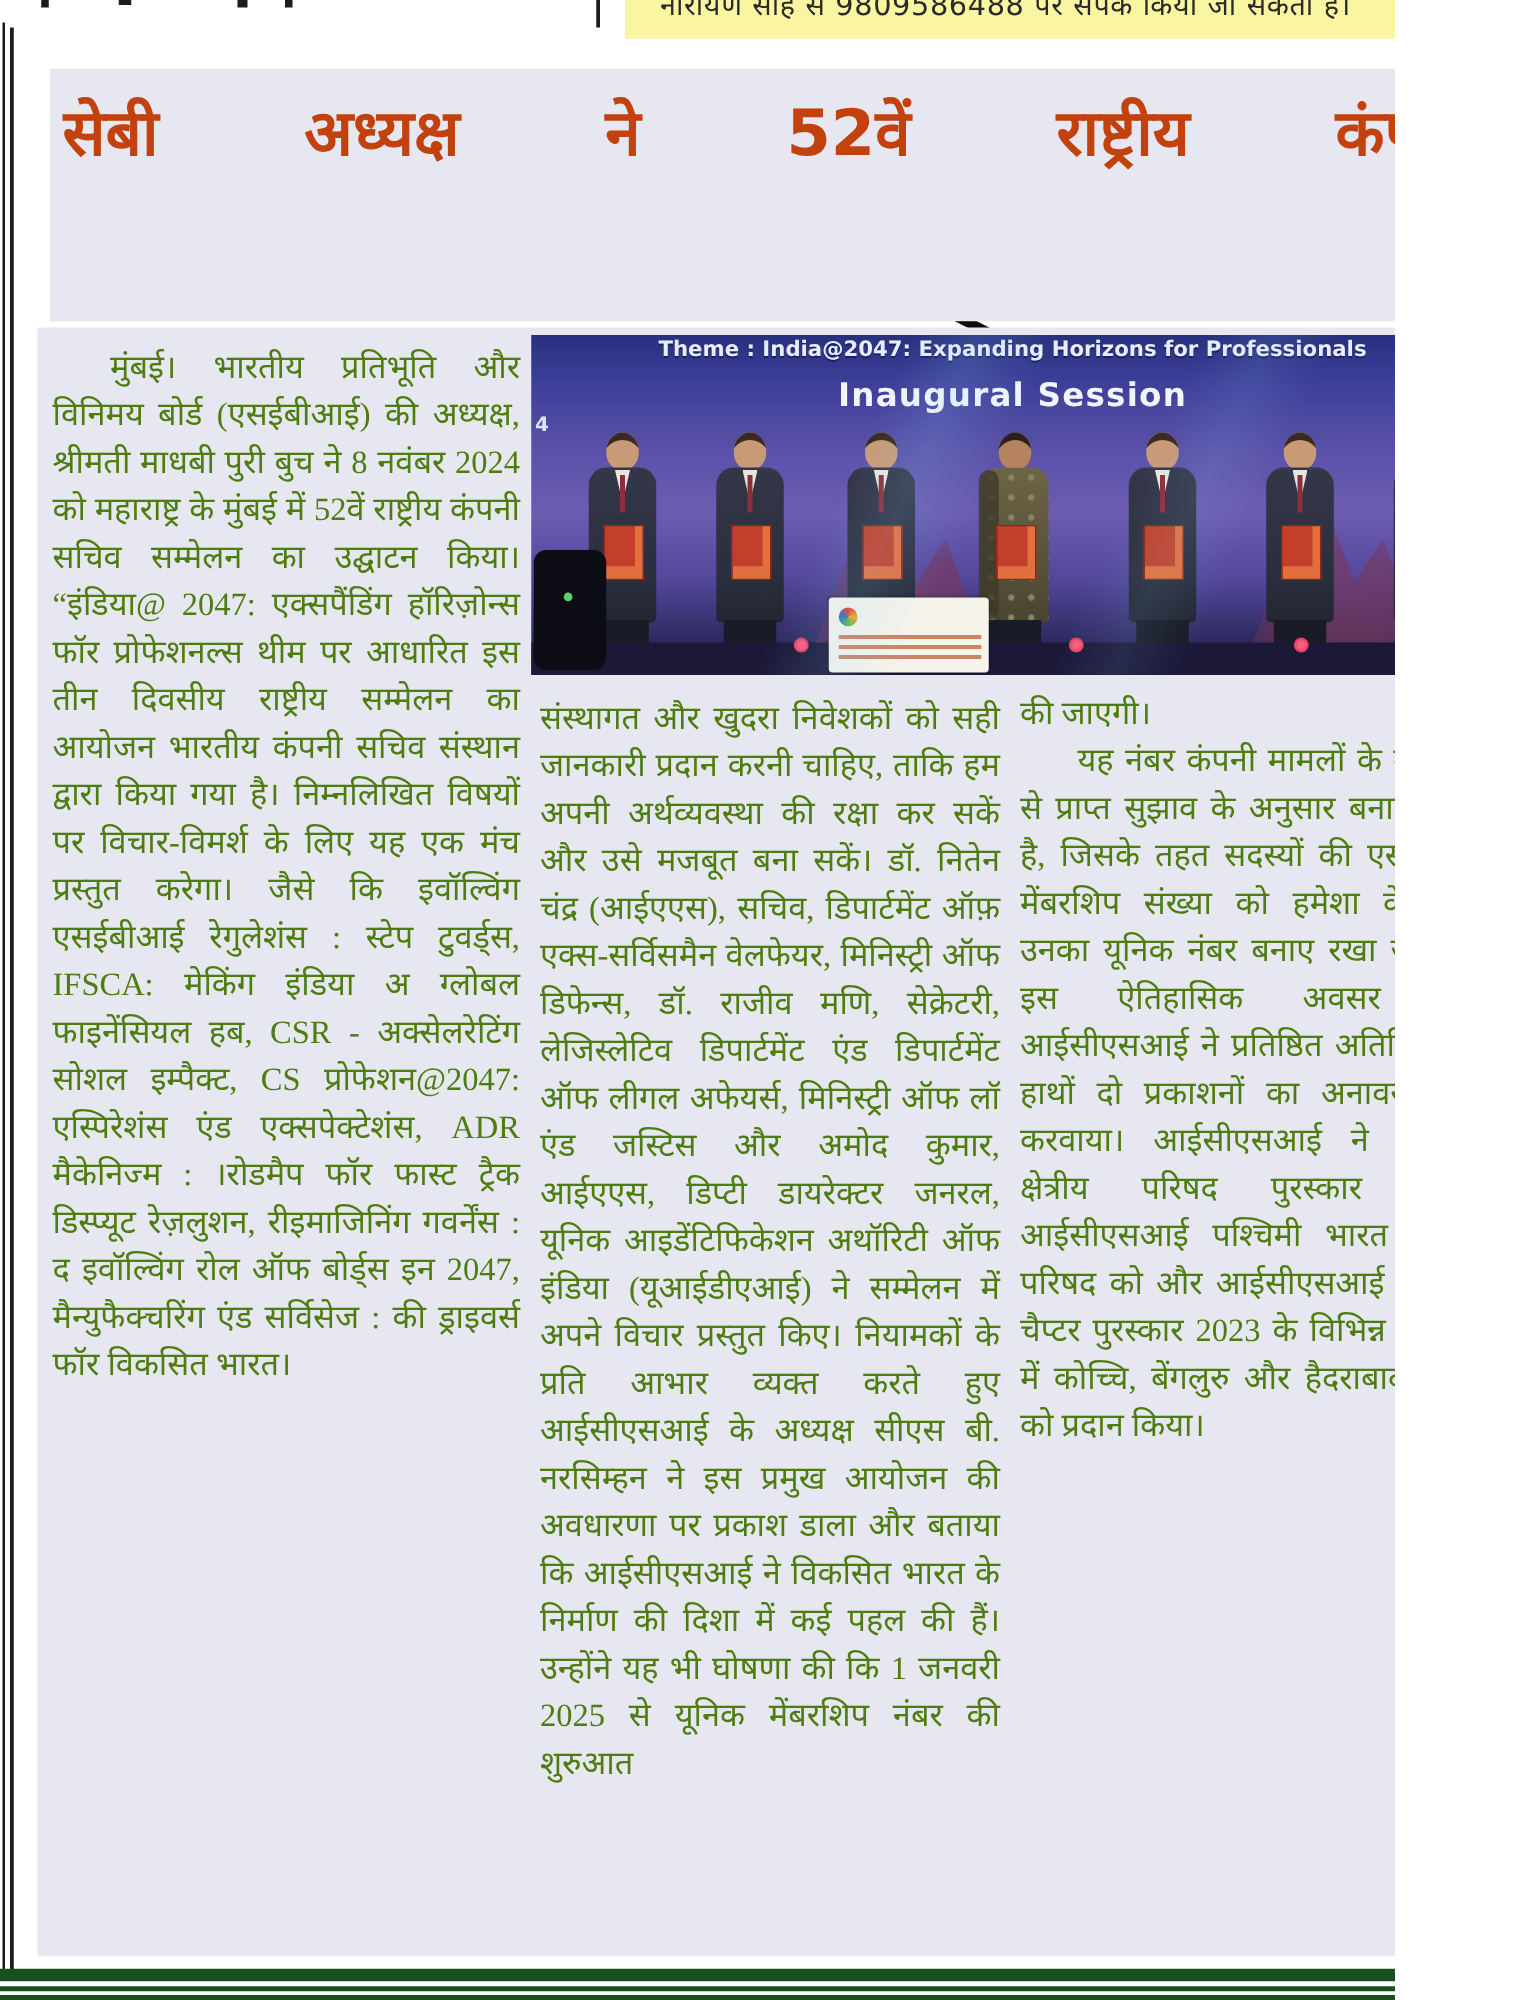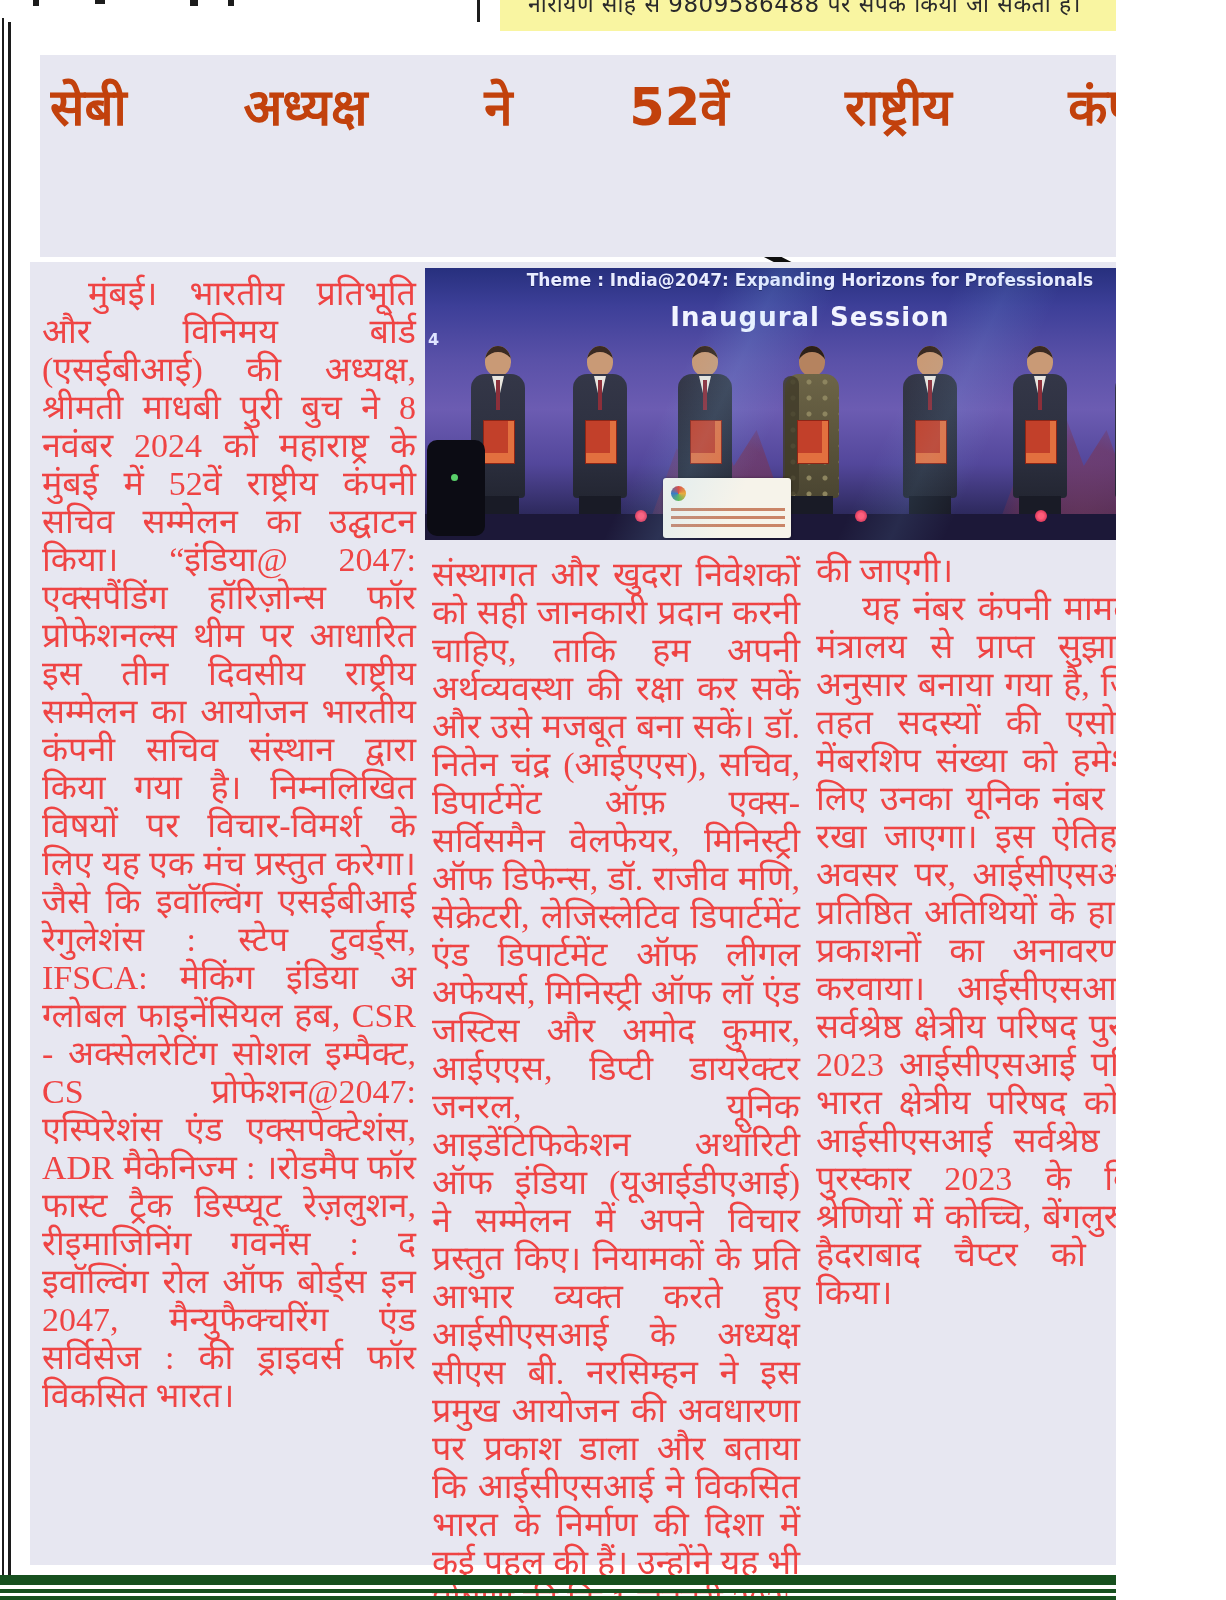--- a/index.html
+++ b/index.html
@@ -68,21 +68,21 @@
   .person .legs{position:absolute;left:14px;top:150px;width:42px;height:28px;background:#191b26;
         border-radius:0 0 6px 6px;}
   .person.woman .torso{background:linear-gradient(180deg,#6d6547 0%,#5c553c 60%,#4a4531 100%);
         background-image:radial-gradient(circle at 8px 8px,#8d855f 2px,transparent 3px),
         linear-gradient(180deg,#6d6547 0%,#4a4531 100%);background-size:16px 16px,100% 100%;}
   .person.woman .head{background:#b5835f;box-shadow:inset 0 9px 0 -3px #2c2019;}
   .person.woman .drape{position:absolute;left:6px;top:30px;width:16px;height:120px;
         background:#3f3a28;border-radius:8px;opacity:.8;}
 
   
-  .col{position:absolute;font-size:34px;line-height:38px;text-align:justify;color:#ef4444;}
+  .col{position:absolute;font-size:26px;line-height:38px;text-align:justify;color:#4d7c0f;}
   .col p{margin:0;}
   .col p.ind{text-indent:46px;}
 
   
   .stripe{position:absolute;left:0;width:1226px;background:#17501f;}
 </style>
 </head>
 <body>
 
 <div id="page">

